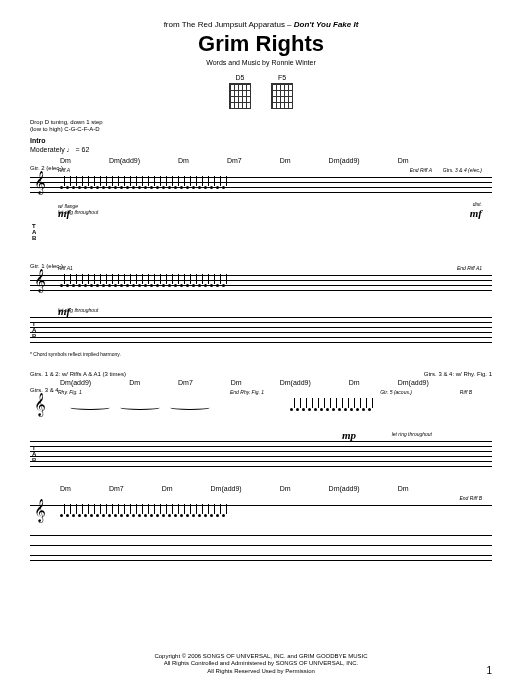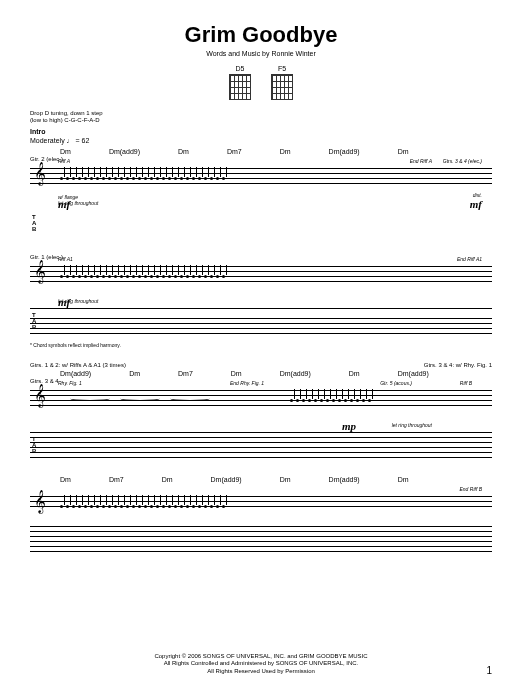--- a/index.html
+++ b/index.html
@@ -32,21 +32,24 @@
 .tab-nums{position:absolute;left:30px;right:10px;top:2px;font-size:5px;font-family:Arial,sans-serif;display:flex;gap:6px}
 .footnote{font-size:5px;font-family:Arial,sans-serif;margin:2px 0 8px}
 .copyright{position:absolute;bottom:20px;left:30px;right:30px;text-align:center;font-size:6px;font-family:Arial,sans-serif;line-height:1.3}
 .page-num{position:absolute;bottom:20px;right:30px;font-size:10px;font-family:Arial,sans-serif}
 .tie{position:absolute;border-bottom:1px solid #000;border-radius:0 0 50% 50%;height:4px}
 </style>
 </head>
 <body>
 
 <div class="header">
-  <div class="title">Grim Goodbye</div>
+  <div class="from-line">
+    <span>from The Red Jumpsuit Apparatus – </span><span class="album">Don't You Fake It</span>
+  </div>
+  <div class="title">Grim Rights</div>
   <div class="credits">Words and Music by Ronnie Winter</div>
 </div>
 
 <div class="chord-diagrams">
   <div class="chord-diagram">
     <div class="chord-name">D5</div>
     <div class="fretboard"></div>
   </div>
   <div class="chord-diagram">
     <div class="chord-name">F5</div>

